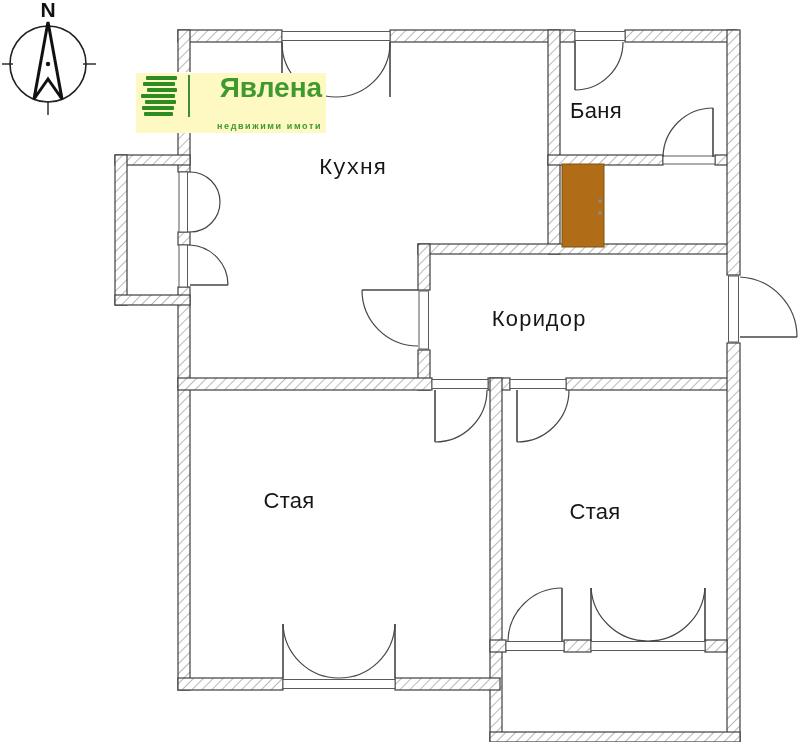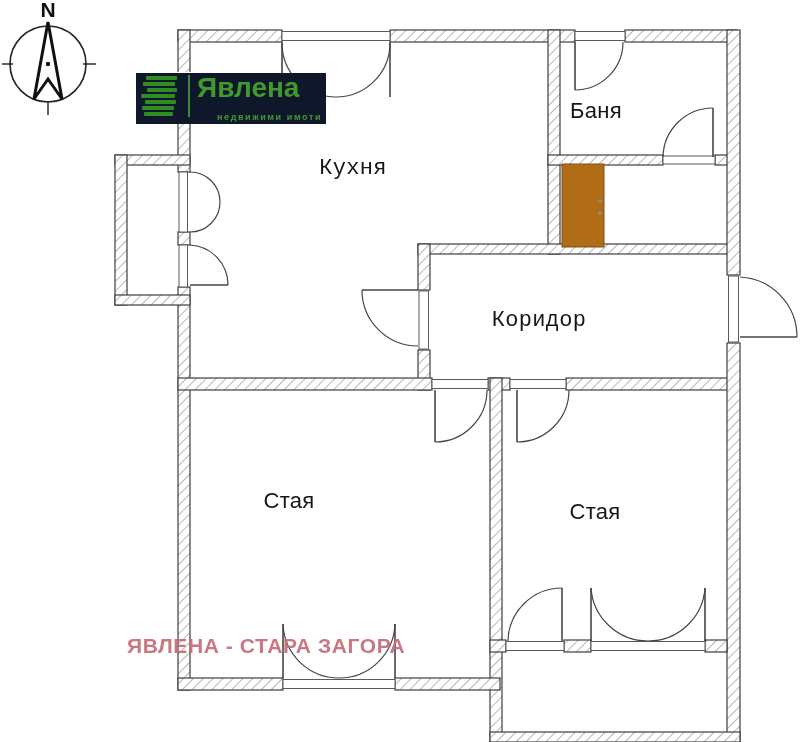--- a/index.html
+++ b/index.html
@@ -6,25 +6,25 @@
   #stage{position:relative;width:800px;height:742px;background:#ffffff;overflow:hidden;
          font-family:"Liberation Sans", sans-serif;}
   #plan-svg{position:absolute;left:0;top:0;}
   .label{position:absolute;transform:translate(-50%,-50%);font-size:22px;color:#161616;
          white-space:nowrap;letter-spacing:.3px;}
   .north{position:absolute;left:48px;top:10px;transform:translate(-50%,-50%);
          font-size:21px;font-weight:bold;color:#111;}
   .watermark{position:absolute;left:127px;top:634px;font-size:21px;font-weight:bold;
              letter-spacing:.6px;color:#c36d79;opacity:.92;white-space:nowrap;}
   .logo{position:absolute;left:136px;top:73px;display:flex;align-items:flex-start;
-        background:#0f172a;padding:2px 4px;}
+        background:#fef9c3;padding:2px 4px;text-align:right;}
   .logo-divider{width:2px;height:42px;background:#3f8a34;margin:0 7px 0 6px;}
   .logo-text{display:flex;flex-direction:column;}
   .logo-brand{font-size:28px;line-height:26px;font-weight:bold;color:#3f9a2e;}
-  .logo-tagline{font-size:9px;font-weight:bold;letter-spacing:1.6px;color:#3f9a2e;margin-top:11px;padding-left:20px;}
+  .logo-tagline{font-size:9px;font-weight:bold;letter-spacing:1.6px;color:#3f9a2e;margin-top:20px;padding-left:20px;}
 </style>
 </head>
 <body>
 
 <div id="stage">
 
   <svg id="plan-svg" width="800" height="742" viewBox="0 0 800 742">
     <defs>
       <pattern id="hatch" width="7" height="7" patternUnits="userSpaceOnUse" patternTransform="rotate(45)">
         <rect width="7" height="7" fill="#ffffff"></rect>
@@ -166,14 +166,13 @@
       <span class="logo-tagline">недвижими имоти</span>
     </div>
   </div>
 
   <div class="label" style="left:353px;top:168px;font-family:Liberation Mono, monospace;">Кухня</div>
   <div class="label" style="left:596px;top:111px;">Баня</div>
   <div class="label" style="left:539px;top:320px;font-family:Liberation Mono, monospace;">Коридор</div>
   <div class="label" style="left:289px;top:501px;">Стая</div>
   <div class="label" style="left:595px;top:512px;">Стая</div>
 
-  <div class="watermark">ЯВЛЕНА - СТАРА ЗАГОРА</div>
 </div>
 
 </body></html>

